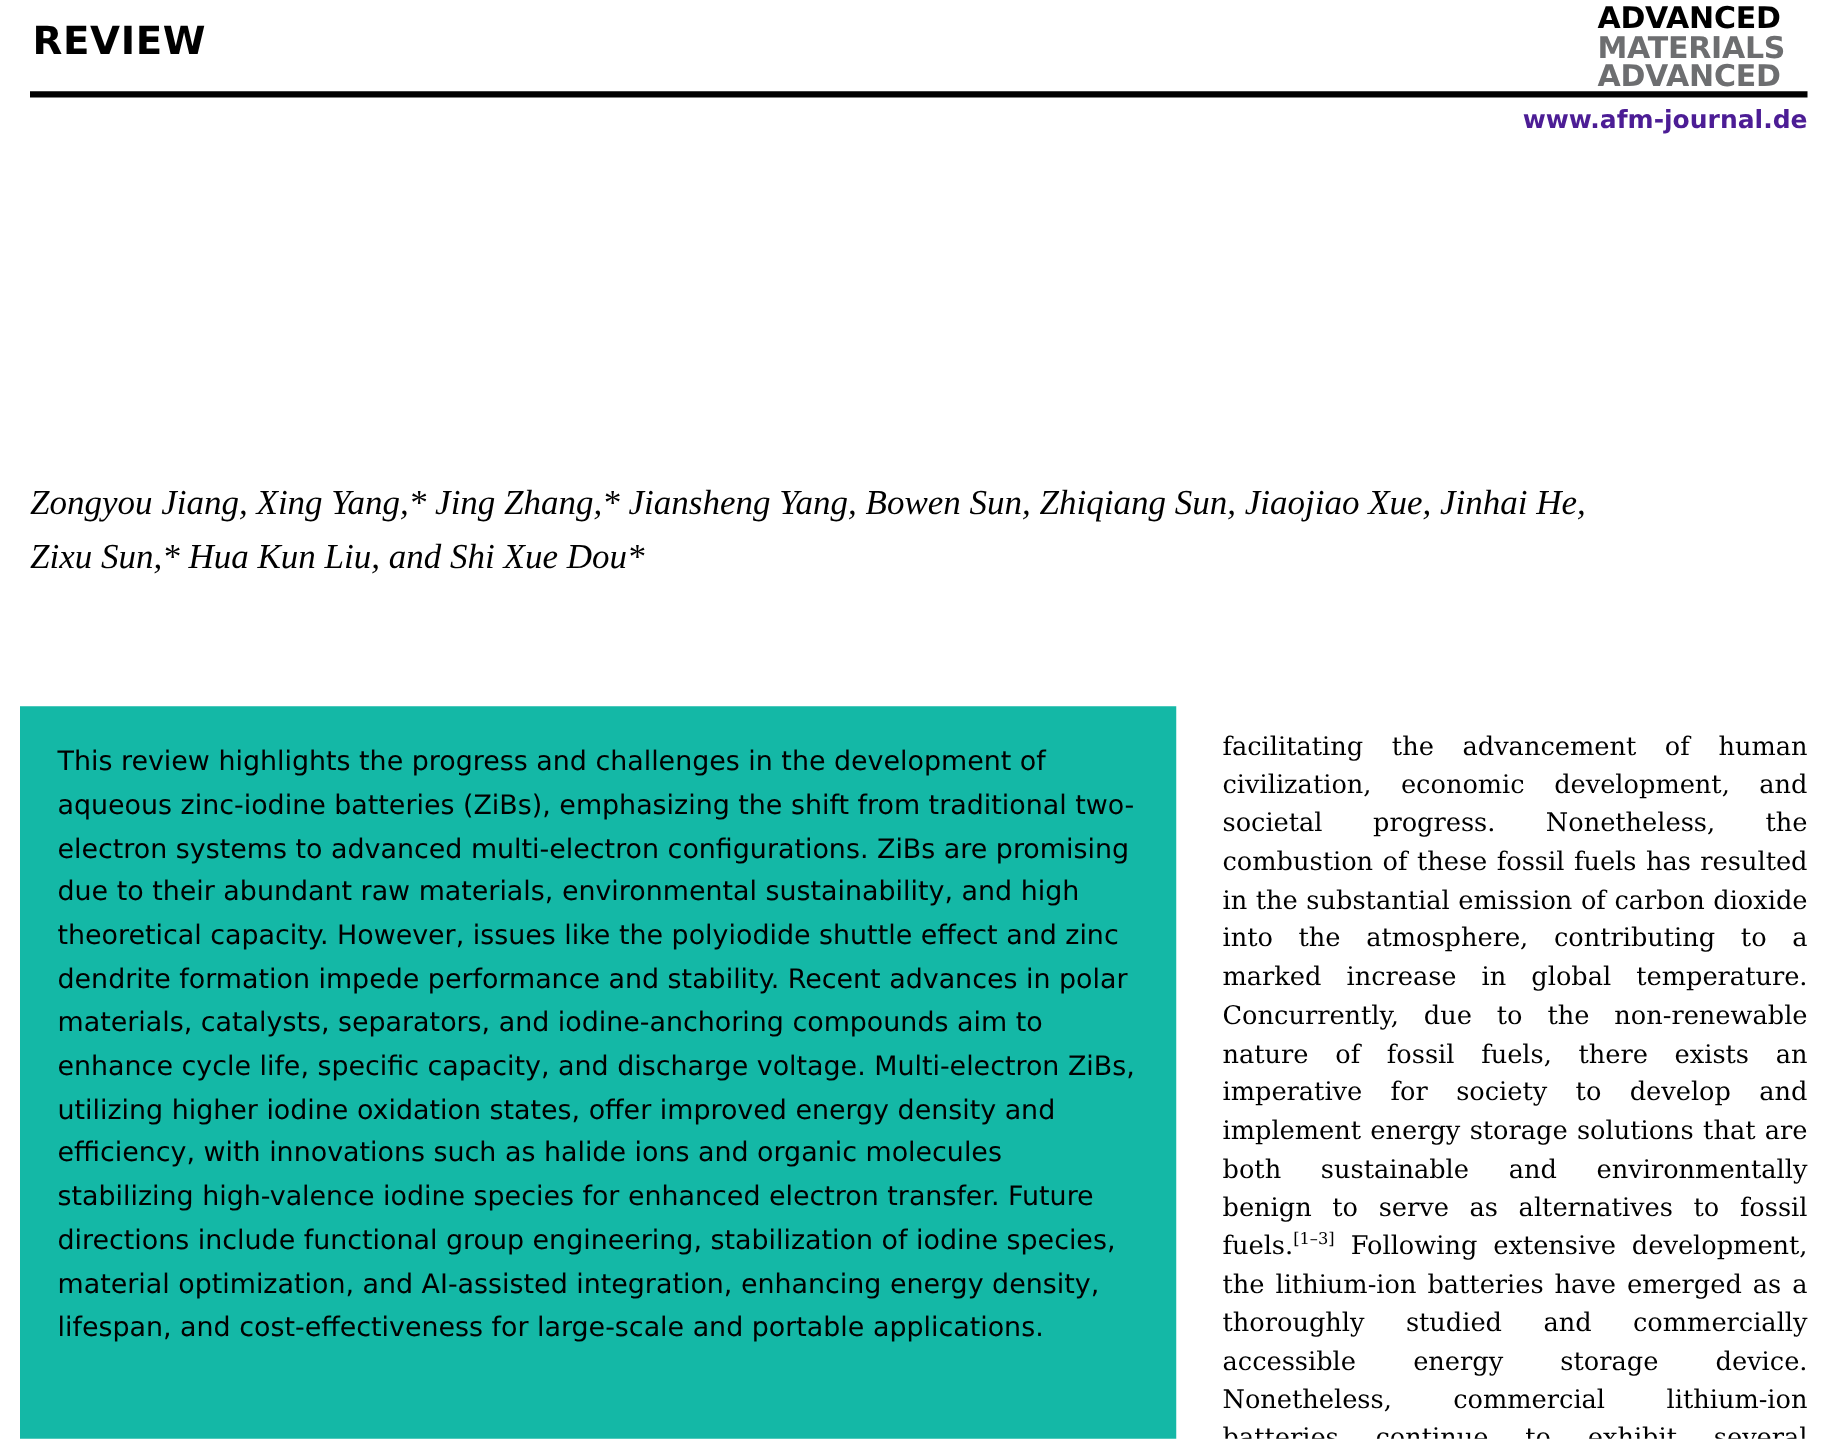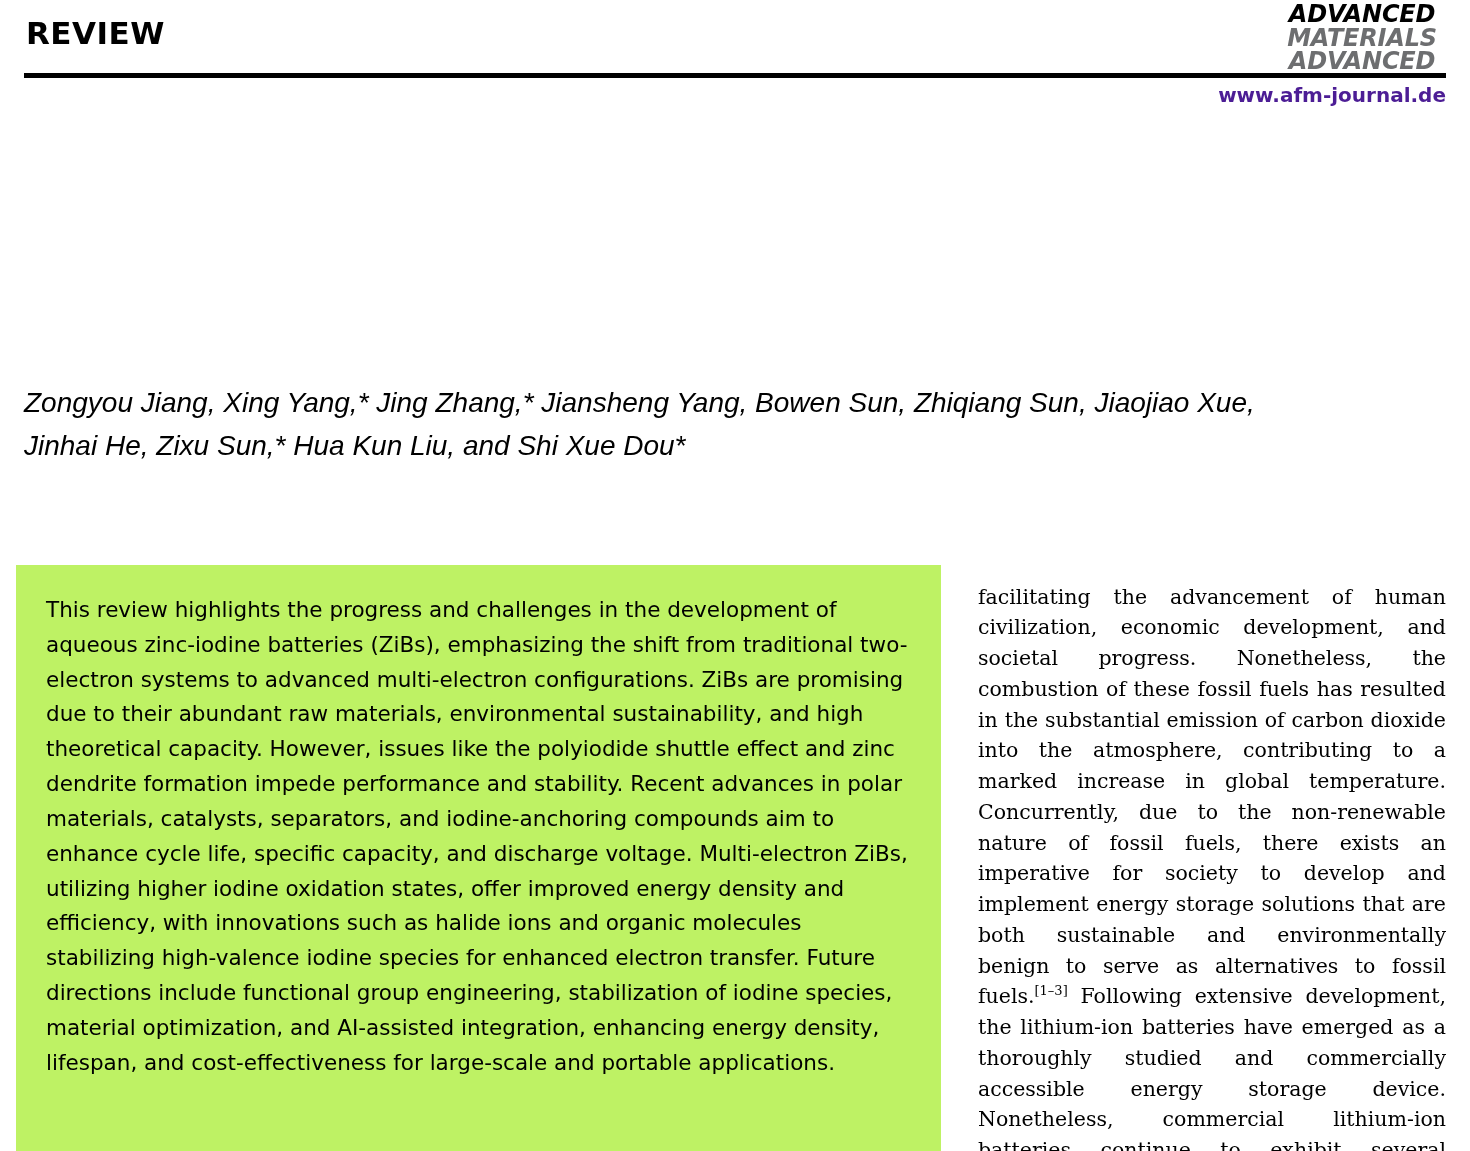--- a/index.html
+++ b/index.html
@@ -38,24 +38,23 @@
     font-weight: bold;
     font-size: 31px;
     letter-spacing: 0.5px;
     color: #000;
   }
   .journal-logo {
     position: absolute;
     right: 24px;
     top: 2px;
     width: 168px;
-    text-align: center;
+    text-align: left;
     font-family: "DejaVu Sans", sans-serif;
     line-height: 0.98;
-    font-style: italic;
   }
   .journal-logo .ln {
     display: block;
     font-weight: bold;
     font-size: 24px;
     letter-spacing: -0.2px;
     color: #000;
   }
   .journal-logo .ln.grey {
     color: #6d6e70;
@@ -92,21 +91,21 @@
     letter-spacing: -0.3px;
     color: #000;
   }
 
   
   .authors {
     position: absolute;
     left: 24px;
     top: 380px;
     width: 1300px;
-    font-family: Liberation Sans, sans-serif;
+    font-family: Liberation Serif, serif;
     font-style: italic;
     font-weight: normal;
     font-size: 28px;
     line-height: 1.55;
     color: #000;
   }
 
   
   .columns {
     position: absolute;
@@ -115,21 +114,21 @@
     width: 1470px;
     height: 591px;
   }
 
   .abstract-box {
     position: absolute;
     left: 16px;
     top: 4px;
     width: 925px;
     height: 587px;
-    background: #bef264;
+    background: #14b8a6;
     box-sizing: border-box;
     padding: 28px 30px 0 30px;
   }
   .abstract-text {
     font-family: "DejaVu Sans", sans-serif;
     font-size: 21.5px;
     font-weight: 500;
     line-height: 1.62;
     color: #000;
     text-align: left;

